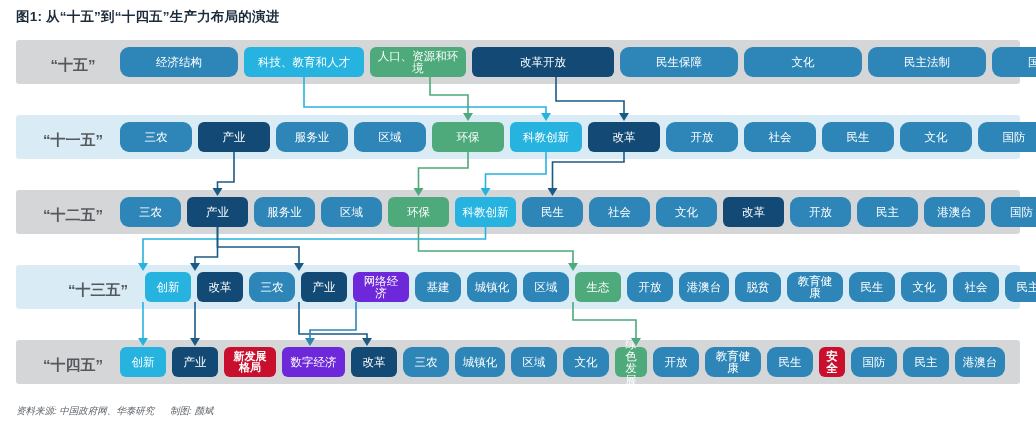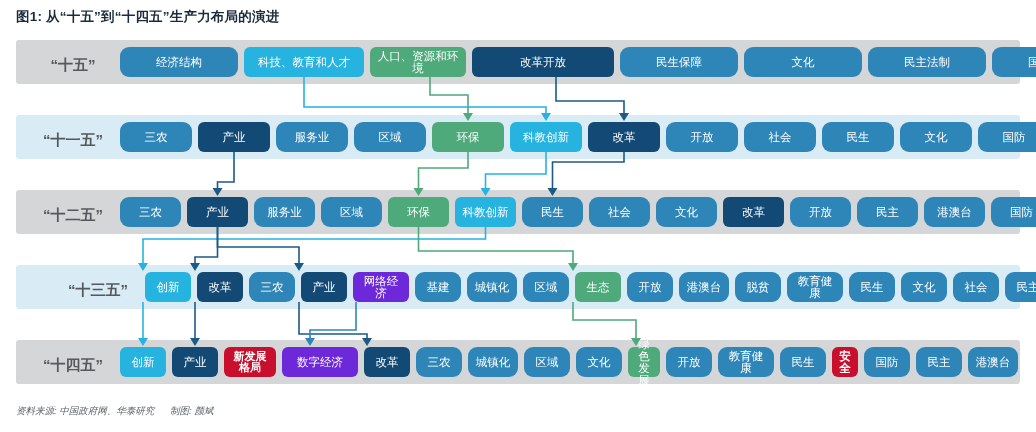--- a/index.html
+++ b/index.html
@@ -164,21 +164,21 @@
           <div class="tag t-blue" style="width: 46px;">国防</div>
         </div>
       </div>
       <div class="row-band band-gray" style="top: 308px;">
         <div class="row-label">“十四五”</div>
         <div class="tags">
           <div class="tag t-cyan" style="width: 46px;">创新</div>
           <div class="tag t-navy" style="width: 46px;">产业</div>
           <div class="tag t-red two-line" style="width: 52px;">新发展
 格局</div>
-          <div class="tag t-gray" style="width: 76px;">数字经济</div>
+          <div class="tag t-gray" style="width: 63px;">数字经济</div>
           <div class="tag t-navy" style="width: 46px;">改革</div>
           <div class="tag t-blue" style="width: 46px;">三农</div>
           <div class="tag t-blue" style="width: 50px;">城镇化</div>
           <div class="tag t-blue" style="width: 46px;">区域</div>
           <div class="tag t-blue" style="width: 46px;">文化</div>
           <div class="tag t-green" style="width: 32px;">绿色发展</div>
           <div class="tag t-blue" style="width: 46px;">开放</div>
           <div class="tag t-blue" style="width: 56px;">教育健康</div>
           <div class="tag t-blue" style="width: 46px;">民生</div>
           <div class="tag t-red" style="width: 26px;">安全</div>

